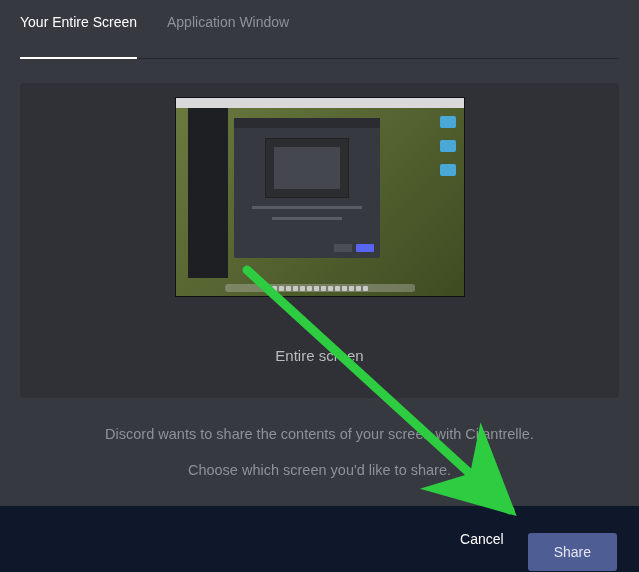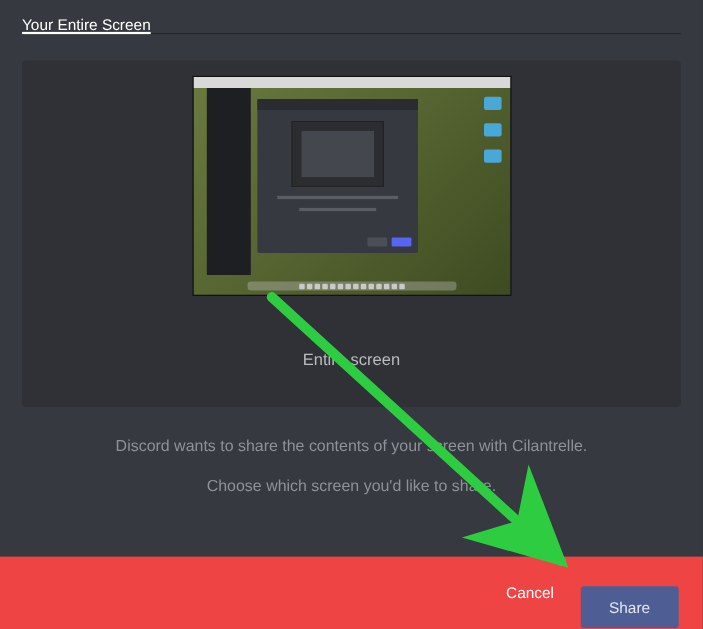--- a/index.html
+++ b/index.html
@@ -13,21 +13,21 @@
 
   
   .tabs {
     display: flex;
     gap: 30px;
     padding: 14px 20px 0 20px;
   }
   .tab {
     font-size: 14px;
     color: #8e9297;
-    padding-bottom: 0;
+    padding-bottom: 28px;
     cursor: pointer;
     position: relative;
   }
   .tab.active {
     color: #ffffff;
   }
   .tab.active::after {
     content: "";
     position: absolute;
     left: 0; right: 0; bottom: -1px;
@@ -140,21 +140,21 @@
     color: #8e9297;
     font-size: 14.5px;
     margin-top: 18px;
   }
   .info-line + .info-line { margin-top: 20px; }
 
   
   .footer {
     position: absolute;
     left: 0; right: 0; bottom: 0;
-    background: #ef4444;
+    background: #0f172a;
     height: 66px;
     display: flex;
     align-items: center;
     justify-content: flex-end;
     gap: 10px;
     padding-right: 22px;
   }
   .btn-cancel {
     background: transparent;
     border: none;
@@ -180,20 +180,21 @@
     left: 0; top: 0;
     width: 639px; height: 572px;
     pointer-events: none;
   }
 </style>
 </head>
 <body>
 
 <div class="tabs">
   <div class="tab active">Your Entire Screen</div>
+  <div class="tab">Application Window</div>
 </div>
 <hr class="tab-divider">
 
 <div class="preview-area">
   <div class="screen-card">
     <div class="thumb">
       <div class="menubar"></div>
       <div class="app"></div>
       <div class="dialog">
         <div class="titlebar"></div>

